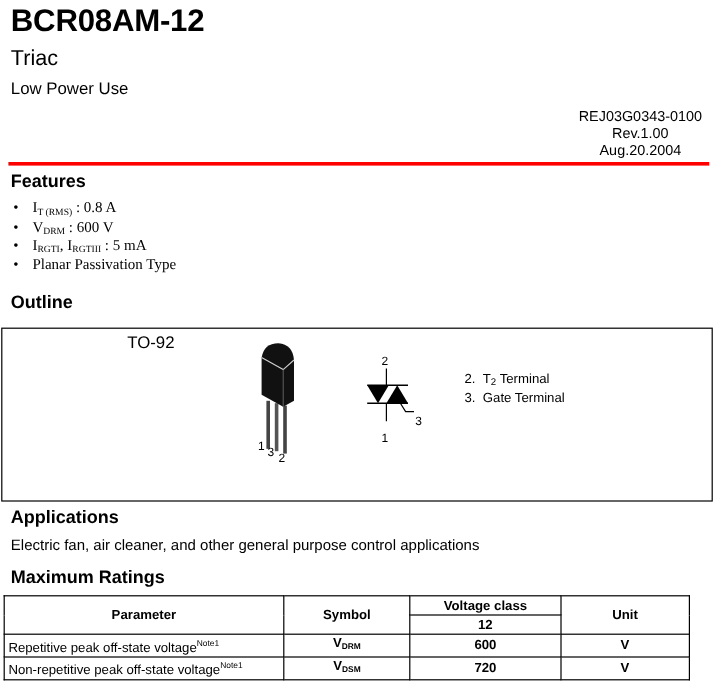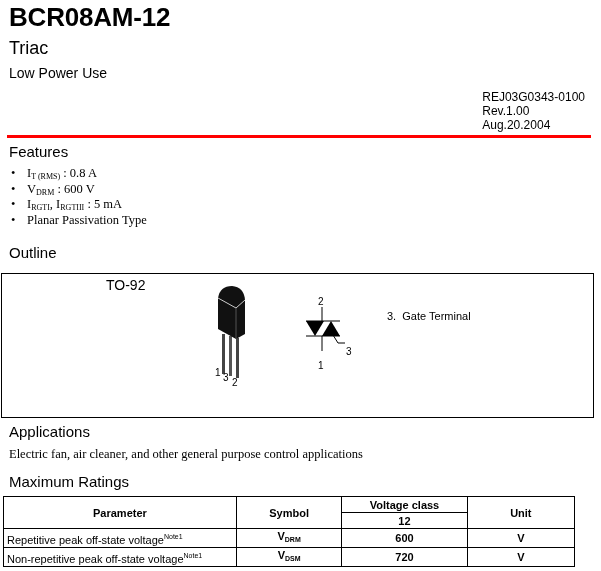--- a/index.html
+++ b/index.html
@@ -2,33 +2,33 @@
 <html><head>
 <meta charset="utf-8">
 <style>
   * { box-sizing: border-box; margin: 0; padding: 0; }
   html, body { width: 601px; height: 571px; background: #fff; overflow: hidden; }
   body { position: relative; color: #000; font-family: "Liberation Sans", sans-serif; }
   .abs { position: absolute; }
   .title { left: 9px; top: 2px; font-size: 26px; font-weight: bold; letter-spacing: -0.2px; }
   .subtitle { left: 9px; top: 38px; font-size: 18px; }
   .subtitle2 { left: 9px; top: 65px; font-size: 14px; }
-  .docinfo { right: 16px; top: 90px; text-align: left; font-size: 12px; line-height: 14px; }
+  .docinfo { right: 16px; top: 90px; text-align: center; font-size: 12px; line-height: 14px; }
   .redline { left: 7px; top: 135px; width: 584px; height: 3px; background: #ff0000; }
-  .section-h { left: 9px; font-size: 15px; font-weight: normal; }
+  .section-h { left: 9px; font-size: 15px; font-weight: bold; }
   .features { left: 11px; top: 166px; font-family: "Liberation Serif", serif; font-size: 12.5px; list-style: none; }
   .features li { height: 15.5px; line-height: 15.5px; position: relative; padding-left: 16px; }
   .features li .bullet { position: absolute; left: 0; top: 0; }
   .features sub { font-size: 8px; vertical-align: -2px; }
   .outline-box { left: 1px; top: 273px; width: 593px; height: 145px; border: 1px solid #000; }
   .pkg-label { left: 106px; top: 277px; font-size: 14px; }
   .terminals { left: 387px; top: 310px; font-size: 11px; line-height: 13.5px; }
   .terminals sub { font-size: 8px; vertical-align: -2px; }
   .pin-label { font-size: 10px; }
-  .app-text { left: 9px; top: 447px; font-family: Liberation Serif, serif; font-size: 12.5px; }
+  .app-text { left: 9px; top: 447px; font-family: Liberation Sans, sans-serif; font-size: 12.5px; }
   table.ratings { position: absolute; left: 3px; top: 496px; width: 572px; border-collapse: collapse; font-size: 11px; }
   table.ratings th, table.ratings td { border: 1px solid #000; padding: 0 3px; height: 16px; line-height: 14px; }
   table.ratings th { font-weight: bold; font-size: 11px; }
   table.ratings td.c { text-align: center; font-weight: bold; }
   table.ratings sup { font-size: 7px; vertical-align: 5px; }
   table.ratings sub { font-size: 7px; vertical-align: -2px; }
 </style>
 </head>
 <body>
 
@@ -87,20 +87,21 @@
   <polygon points="6,16 24,16 15,31" fill="#000"></polygon>
   <polygon points="22,31 40,31 31,16" fill="#000"></polygon>
   <line x1="22" y1="31" x2="22" y2="46" stroke="#000" stroke-width="1"></line>
   <polyline points="33,30 38,38 45,38" stroke="#000" stroke-width="1" fill="none"></polyline>
 </svg>
 <div class="abs pin-label" style="left:318px;top:296px;">2</div>
 <div class="abs pin-label" style="left:346px;top:346px;">3</div>
 <div class="abs pin-label" style="left:318px;top:360px;">1</div>
 
 <div class="abs terminals">
+  <div><span>2.</span>&nbsp;&nbsp;<span>T</span><sub>2</sub><span> Terminal</span></div>
   <div><span>3.</span>&nbsp;&nbsp;<span>Gate Terminal</span></div>
 </div>
 
 <div class="abs section-h" style="top:423px;text-align:right;">Applications</div>
 <div class="abs app-text">Electric fan, air cleaner, and other general purpose control applications</div>
 
 <div class="abs section-h" style="top:473px;">Maximum Ratings</div>
 <table class="ratings">
   <colgroup>
     <col style="width:243px">

